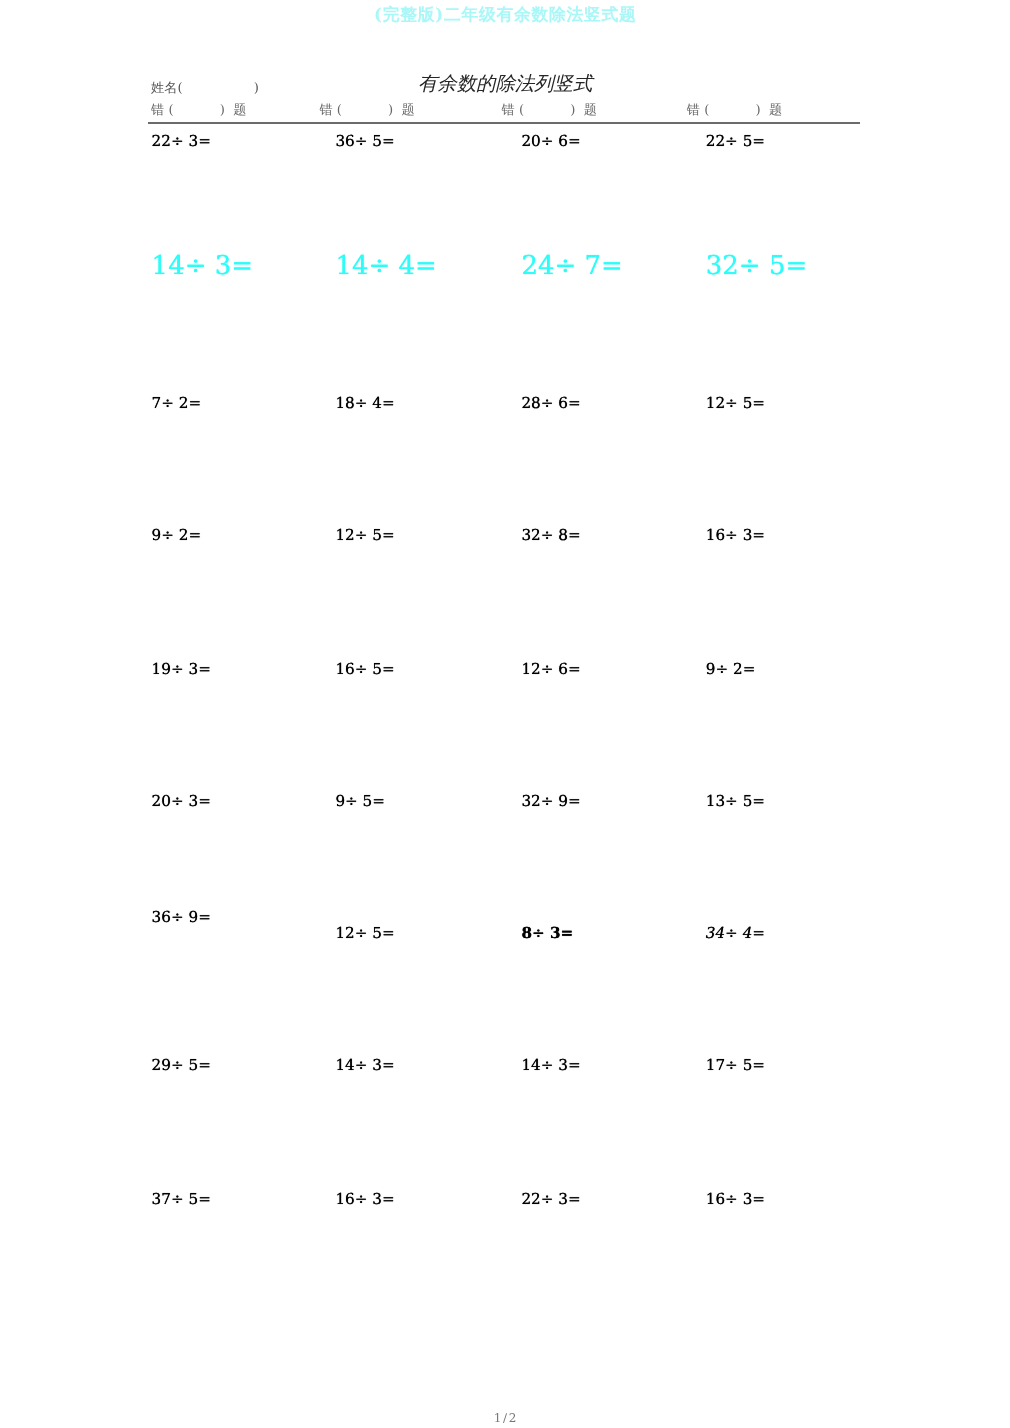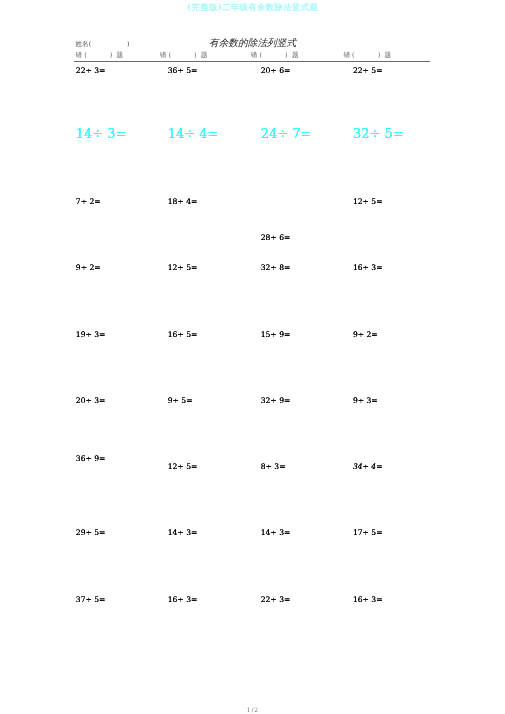--- a/index.html
+++ b/index.html
@@ -52,37 +52,37 @@
       <div class="prob" style="left: 75.8px; top: 65.5px;">22÷ 3=</div>
       <div class="prob" style="left: 167.7px; top: 65.5px;">36÷ 5=</div>
       <div class="prob" style="left: 260.7px; top: 65.5px;">20÷ 6=</div>
       <div class="prob" style="left: 352.9px; top: 65.5px;">22÷ 5=</div>
       <div class="prob hl" style="left: 75.8px; top: 126.5px;">14÷ 3=</div>
       <div class="prob hl" style="left: 167.7px; top: 126.5px;">14÷ 4=</div>
       <div class="prob hl" style="left: 260.7px; top: 126.5px;">24÷ 7=</div>
       <div class="prob hl" style="left: 352.9px; top: 126.5px;">32÷ 5=</div>
       <div class="prob" style="left: 75.8px; top: 197.2px;">7÷ 2=</div>
       <div class="prob" style="left: 167.7px; top: 197.2px;">18÷ 4=</div>
-      <div class="prob" style="left: 260.7px; top: 197.2px; margin-top: 36px;">28÷ 6=</div>
+      <div class="prob" style="left: 260.7px; top: 197.2px;">28÷ 6=</div>
       <div class="prob" style="left: 352.9px; top: 197.2px;">12÷ 5=</div>
       <div class="prob" style="left: 75.8px; top: 263.4px;">9÷ 2=</div>
       <div class="prob" style="left: 167.7px; top: 263.4px;">12÷ 5=</div>
       <div class="prob" style="left: 260.7px; top: 263.4px;">32÷ 8=</div>
       <div class="prob" style="left: 352.9px; top: 263.4px;">16÷ 3=</div>
       <div class="prob" style="left: 75.8px; top: 329.5px;">19÷ 3=</div>
       <div class="prob" style="left: 167.7px; top: 329.5px;">16÷ 5=</div>
-      <div class="prob" style="left: 260.7px; top: 329.5px;">15÷ 9=</div>
+      <div class="prob" style="left: 260.7px; top: 329.5px;">12÷ 6=</div>
       <div class="prob" style="left: 352.9px; top: 329.5px;">9÷ 2=</div>
       <div class="prob" style="left: 75.8px; top: 395.7px;">20÷ 3=</div>
       <div class="prob" style="left: 167.7px; top: 395.7px;">9÷ 5=</div>
       <div class="prob" style="left: 260.7px; top: 395.7px;">32÷ 9=</div>
-      <div class="prob" style="left: 352.9px; top: 395.7px;">9÷ 3=</div>
+      <div class="prob" style="left: 352.9px; top: 395.7px;">13÷ 5=</div>
       <div class="prob" style="left: 75.8px; top: 454px; text-align: right;">36÷ 9=</div>
       <div class="prob" style="left: 167.7px; top: 461.8px;">12÷ 5=</div>
-      <div class="prob" style="left: 260.7px; top: 461.8px;">8÷ 3=</div>
+      <div class="prob" style="left: 260.7px; top: 461.8px; font-weight: bold;">8÷ 3=</div>
       <div class="prob" style="left: 352.9px; top: 461.8px; font-style: italic;">34÷ 4=</div>
       <div class="prob" style="left: 75.8px; top: 528px;">29÷ 5=</div>
       <div class="prob" style="left: 167.7px; top: 528px;">14÷ 3=</div>
       <div class="prob" style="left: 260.7px; top: 528px;">14÷ 3=</div>
       <div class="prob" style="left: 352.9px; top: 528px;">17÷ 5=</div>
       <div class="prob" style="left: 75.8px; top: 594.6px;">37÷ 5=</div>
       <div class="prob" style="left: 167.7px; top: 594.6px;">16÷ 3=</div>
       <div class="prob" style="left: 260.7px; top: 594.6px;">22÷ 3=</div>
       <div class="prob" style="left: 352.9px; top: 594.6px;">16÷ 3=</div>
     </div>

